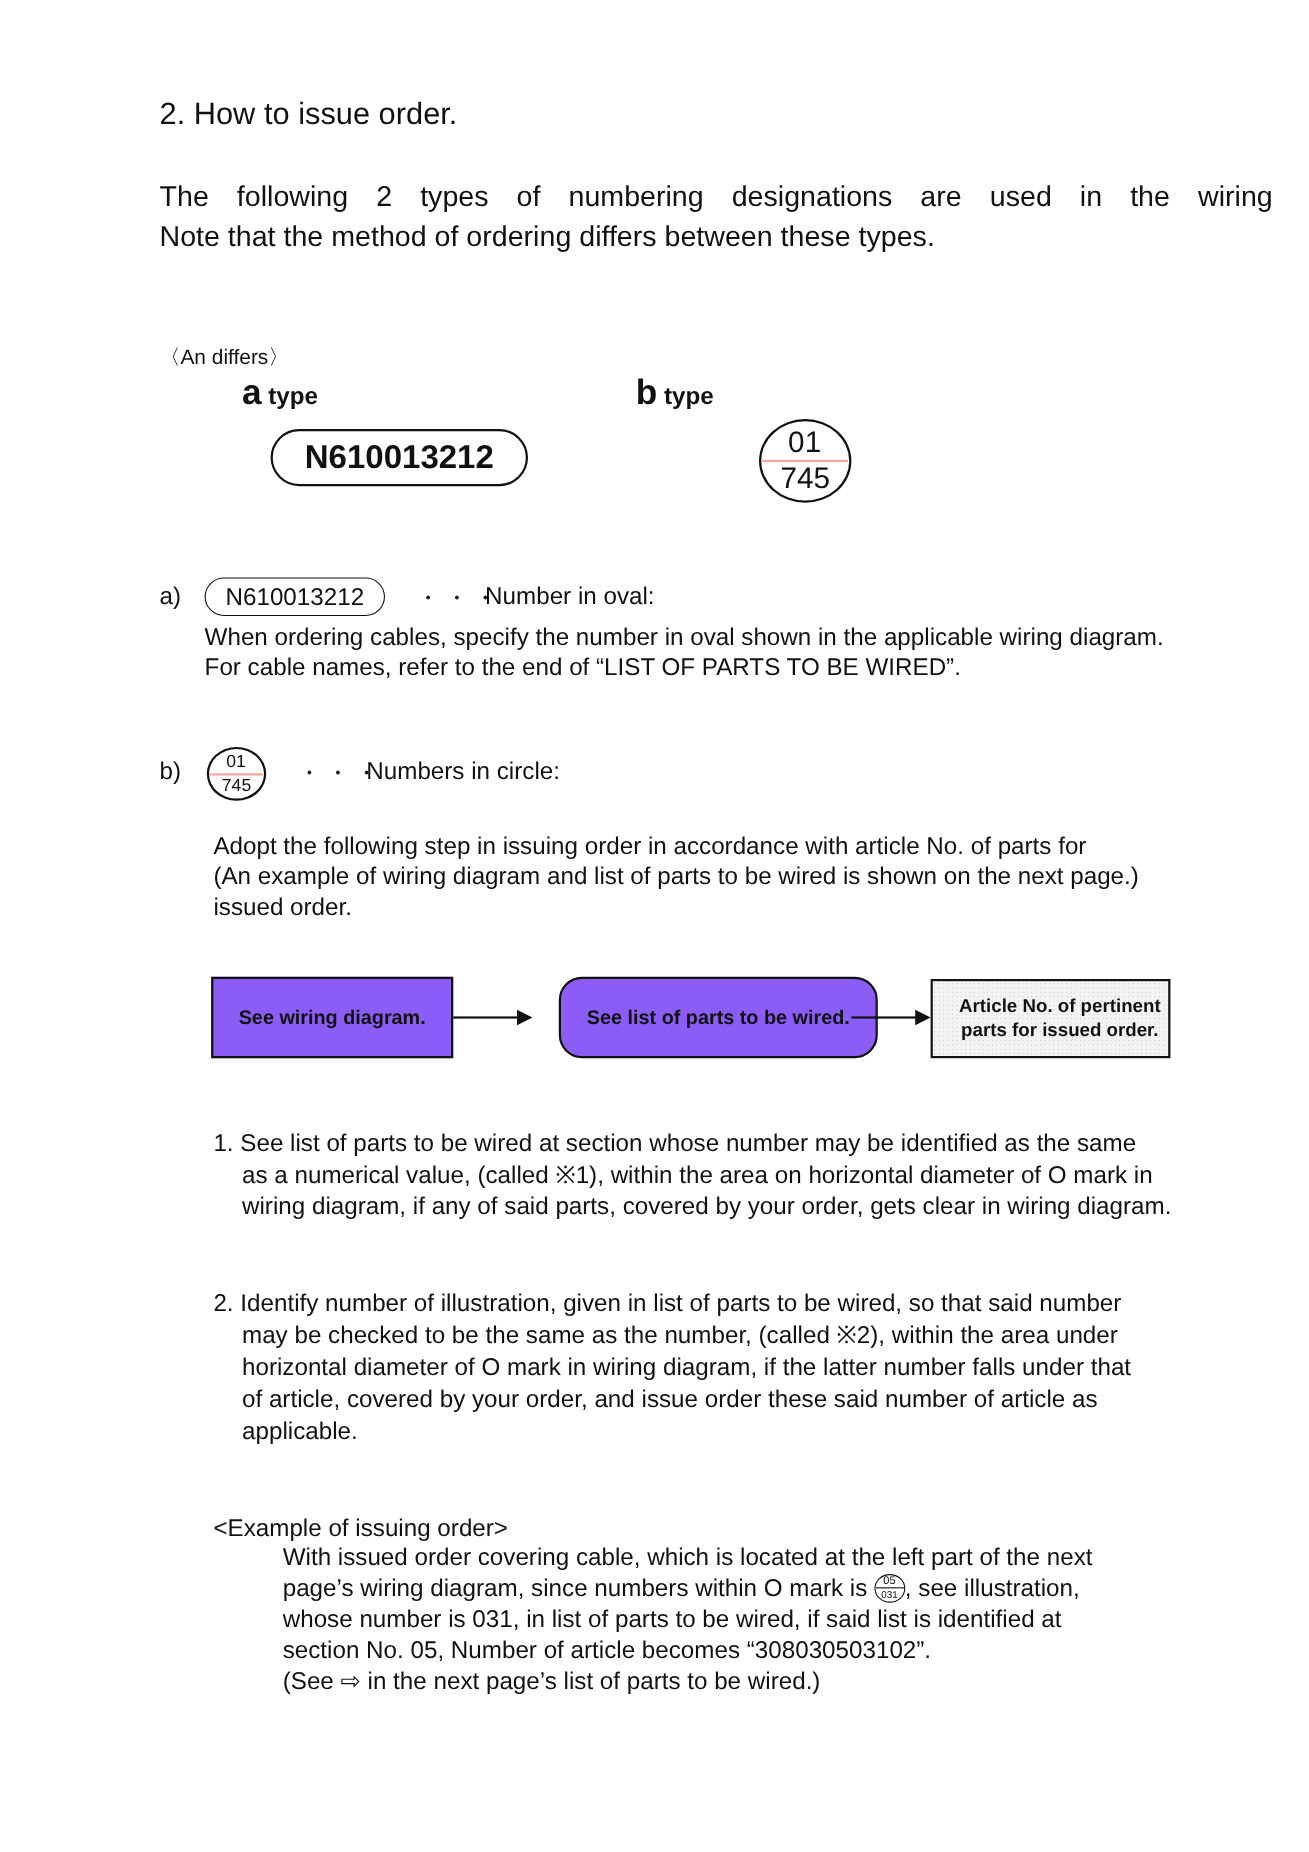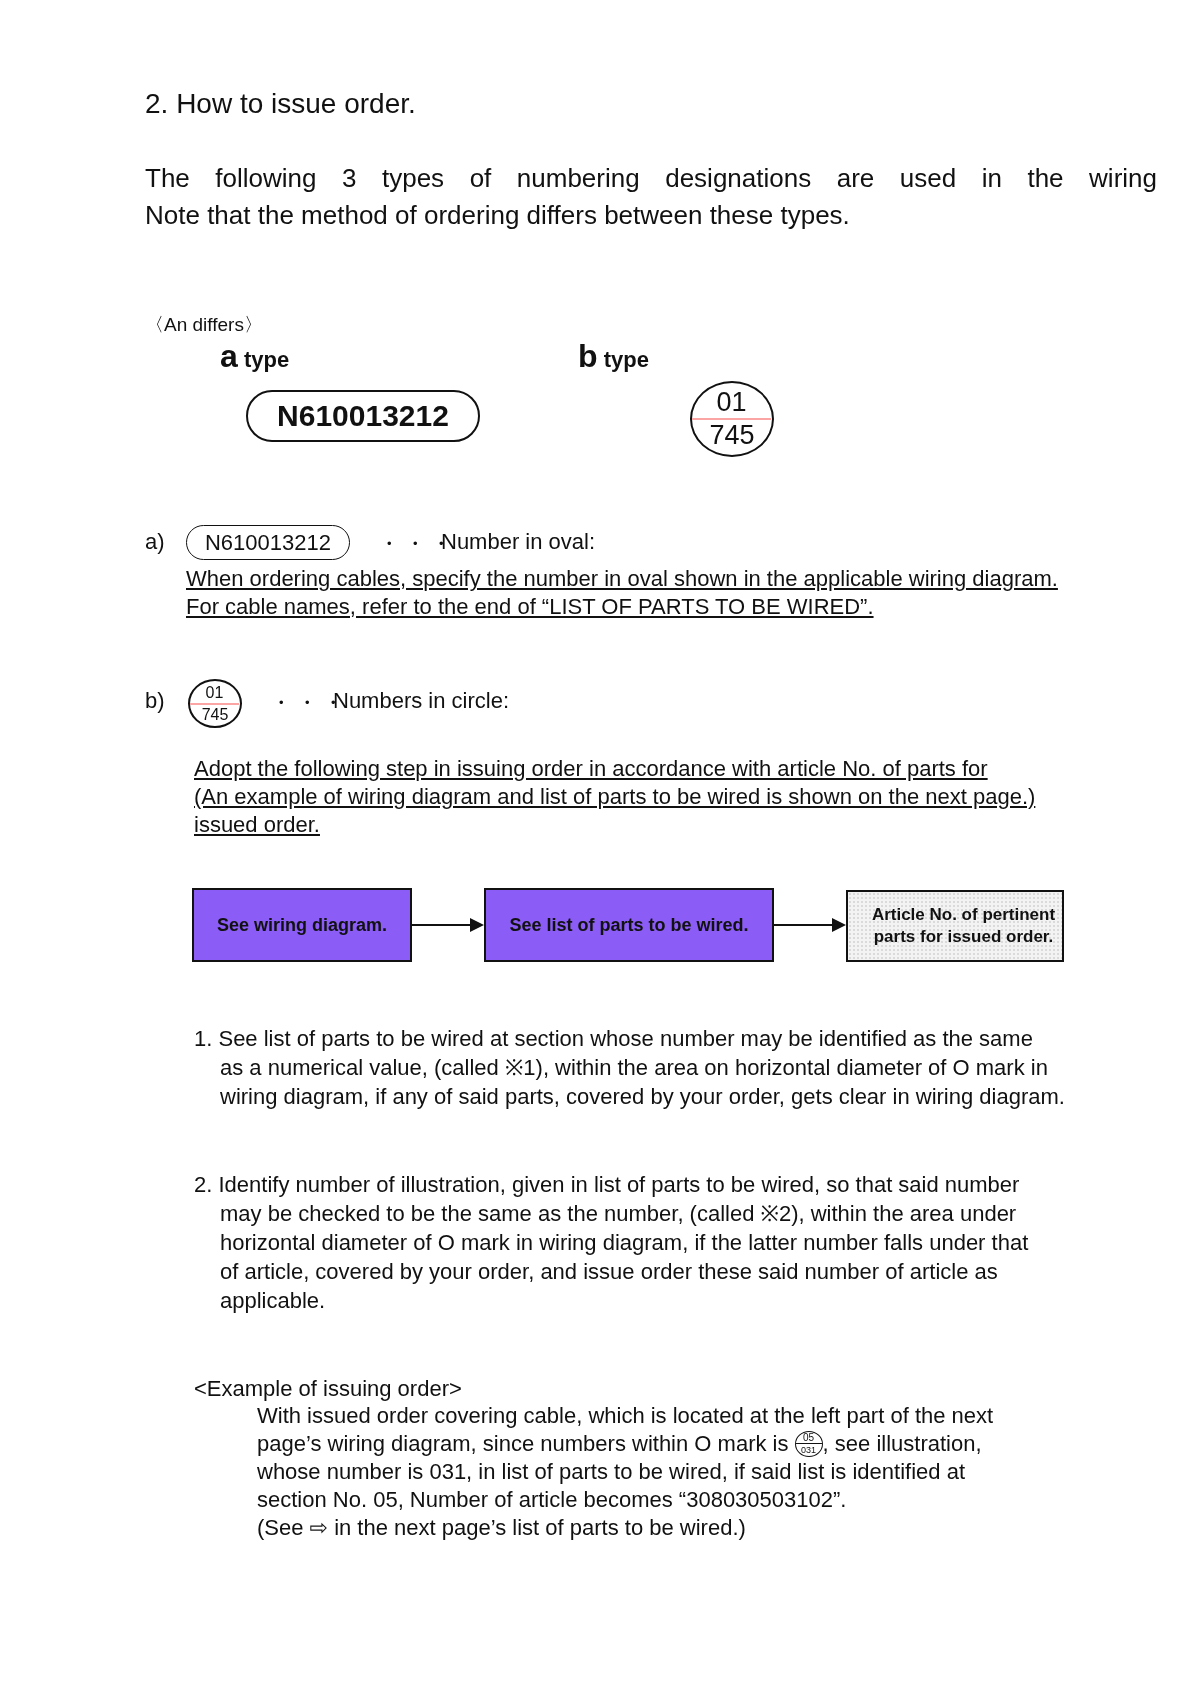--- a/index.html
+++ b/index.html
@@ -16,21 +16,21 @@
               border-radius: 26px; font-size: 30px; font-weight: bold; text-align: center; line-height: 48px; }
   .circ { border: 2px solid #111; border-radius: 50%; position: absolute; overflow: hidden; text-align: center; }
   .circ .top { position: absolute; left: 0; right: 1px; top: 0; border-bottom: 2px solid #fca5a5; }
   .circ .bot { position: absolute; left: 0; right: 0; bottom: 0; }
   .big-circ { left: 690px; top: 381px; width: 80px; height: 72px; font-family: "Liberation Sans Narrow", "Liberation Sans", sans-serif; }
   .big-circ .top { height: 35px; font-size: 27px; line-height: 38px; }
   .big-circ .bot { height: 36px; font-size: 27px; line-height: 32px; }
   .item-lbl { font-size: 22px; }
   .oval-small { left: 186px; top: 525px; width: 162px; height: 33px; border: 1.5px solid #111;
                 border-radius: 18px; font-size: 22px; text-align: center; line-height: 33px; }
-  .txt22 { font-size: 22px; line-height: 28px; text-decoration: underline; }
+  .txt22 { font-size: 22px; line-height: 28px; }
   .small-circ { left: 188px; top: 679px; width: 50px; height: 45px; }
   .small-circ .top { height: 22px; font-size: 16px; line-height: 24px; }
   .small-circ .bot { height: 21px; font-size: 16px; line-height: 19px; }
   .tiny-circ { display: inline-block; position: relative; width: 26px; height: 24px; vertical-align: -6px;
                border: 1px solid #111; border-radius: 50%; overflow: hidden; text-align: center; }
   .tiny-circ .t { position: absolute; left: 0; right: 0; top: 0; height: 11px; font-size: 10px; line-height: 12px; border-bottom: 1px solid #111; }
   .tiny-circ .b { position: absolute; left: 0; right: 0; bottom: 0; height: 11px; font-size: 9px; line-height: 10px; }
   .flow-box { position: absolute; border: 2px solid #111; background: #8b5cf6; display: flex; align-items: center;
               justify-content: center; font-weight: bold; font-size: 18px; text-align: center; box-sizing: border-box; }
   .flow-box.shaded { background-color: #f3f3f3;
@@ -40,21 +40,21 @@
                   border-top: 7px solid transparent; border-bottom: 7px solid transparent; }
   .num-item { font-size: 22px; line-height: 29px; }
   .example { font-size: 22px; line-height: 28px; }
 </style>
 </head>
 <body>
 
 <div class="abs h1">2. How to issue order.</div>
 
 <div class="abs intro">
-  <div class="just">The following 3 types of numbering designations are used in the wiring</div>
+  <div class="just">The following 2 types of numbering designations are used in the wiring</div>
   <div>Note that the method of ordering differs between these types.</div>
 </div>
 
 <div class="abs ex-label">〈An differs〉</div>
 <div class="abs type-lbl" style="left:220px; top:338px;">
   <span class="big">a</span><span> type</span>
 </div>
 <div class="abs type-lbl" style="left:578px; top:338px;">
   <span class="big">b</span><span> type</span>
 </div>
@@ -81,21 +81,21 @@
 <div class="abs item-lbl" style="left:270px; top:688px; letter-spacing:4px;">・・・</div>
 <div class="abs item-lbl" style="left:333px; top:688px;">Numbers in circle:</div>
 <div class="abs txt22" style="left:194px; top:755px;">
   <div>Adopt the following step in issuing order in accordance with article No.   of parts for</div>
   <div>(An example of wiring diagram and list of parts to be wired is shown on the next page.)</div>
   <div>issued order.</div>
 </div>
 
 <div class="flow-box" style="left:192px; top:888px; width:220px; height:74px;">See wiring diagram.</div>
 <div class="arrow" style="left:412px; top:924px; width:70px;"></div>
-<div class="flow-box" style="left:484px; top:888px; width:290px; height:74px;">See list of parts to be wired.</div>
+<div class="flow-box" style="left:508px; top:888px; width:290px; height:74px;border-radius:21px;">See list of parts to be wired.</div>
 <div class="arrow" style="left:774px; top:924px; width:70px;"></div>
 <div class="flow-box shaded" style="left:846px; top:890px; width:218px; height:72px;">
   <div>
     <div>Article No. of pertinent</div>
     <div>parts for issued order.</div>
   </div>
 </div>
 
 <div class="abs num-item" style="left:194px; top:1024px; width:960px;">
   <div>1. See list of parts to be wired at section whose number may be identified as the same</div>

